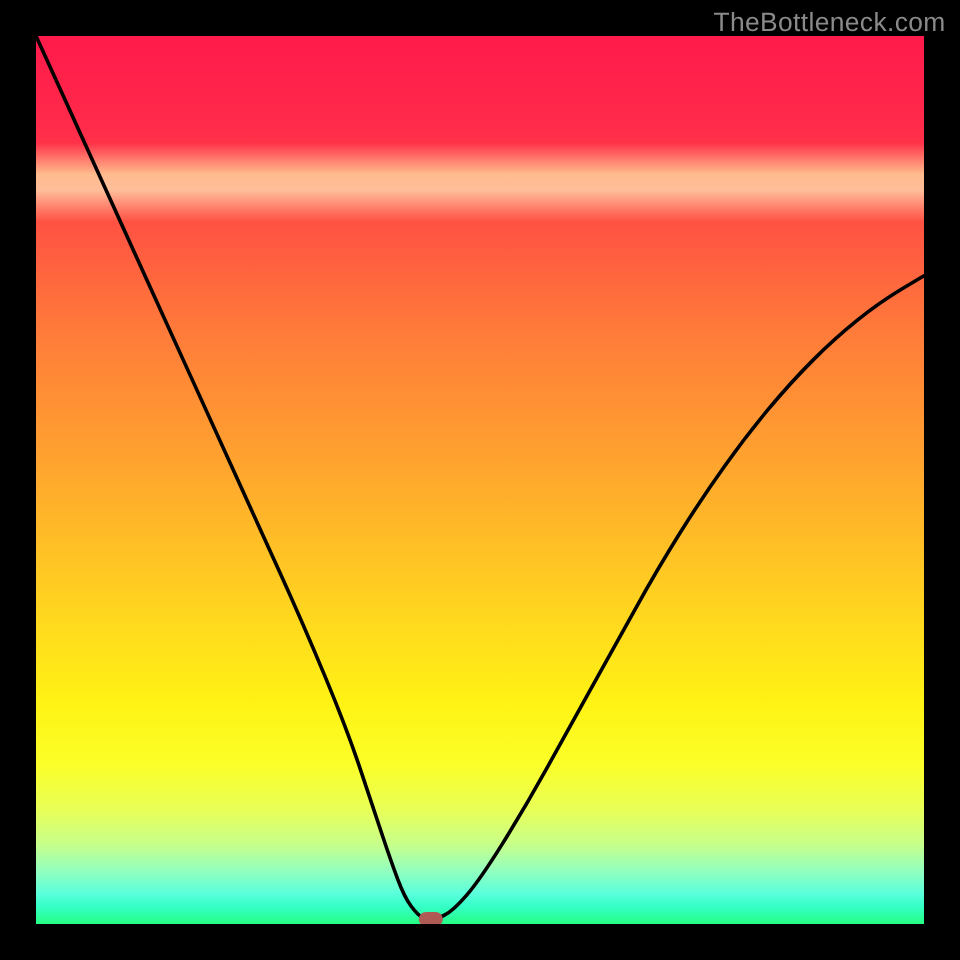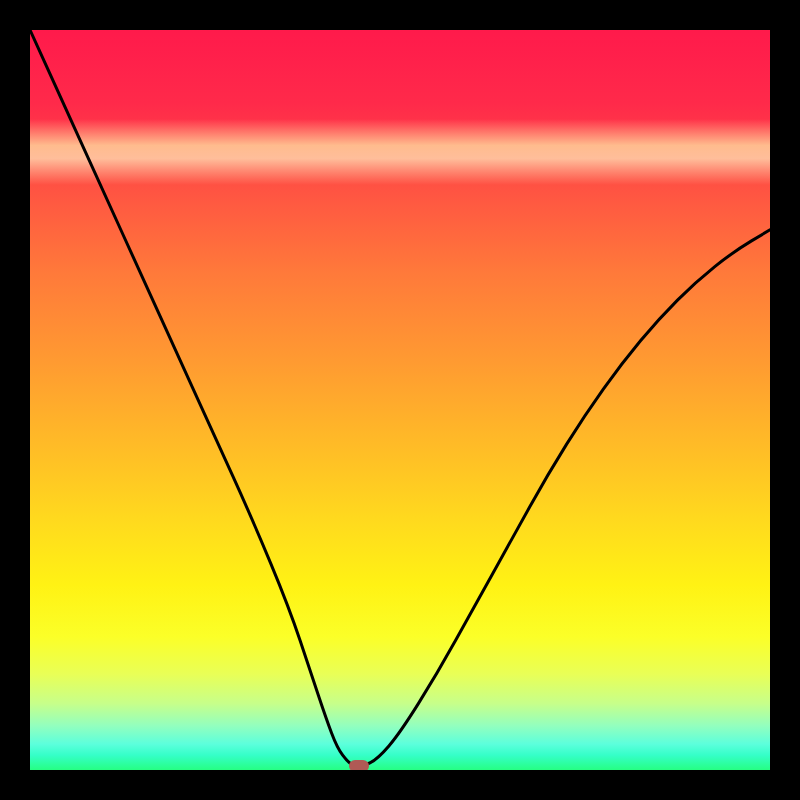--- a/index.html
+++ b/index.html
@@ -74,20 +74,21 @@
     font-size: 22px;
     color: #8a8a8a;
     letter-spacing: 0.3px;
     user-select: none;
   }
 </style>
 </head>
 <body>
 
 <div class="frame">
+  <div class="watermark">TheBottleneck.com</div>
   <div class="plot">
     <div class="gradient"></div>
     <div class="band-yellow" id="band" style="top: 88.8px; height: 66.6px;"></div>
     <svg class="curve" id="curve" viewBox="0 0 740 740" preserveAspectRatio="none">
       <path id="curve-path" d="M 0 0 Q 0 0 18.5 40.69999999999999 Q 37 81.39999999999998 55.5 122.09999999999997 Q 74 162.79999999999995 92.5 203.49999999999997 Q 111 244.2 129.5 284.9 Q 148 325.59999999999997 166.5 366.29999999999995 Q 185 407 203.5 447.7 Q 222 488.4 240.5 532.8 Q 259 577.2 270.1 610.5 Q 281.2 643.8 288.6 666 Q 296 688.2 301.54999999999995 703 Q 307.09999999999997 717.8 312.65 725.2 Q 318.2 732.6 321.9 734.45 Q 325.6 736.3 329.3 736.3 Q 333 736.3 340.4 732.5999999999999 Q 347.79999999999995 728.9 358.9 715.95 Q 370 703 388.5 673.4 Q 407.00000000000006 643.8 425.5 610.5 Q 444 577.2 462.5 543.9000000000001 Q 481 510.6 499.5 477.3 Q 518 444 536.5 414.4 Q 555 384.8 573.5 358.9 Q 592 332.99999999999994 610.5 310.79999999999995 Q 629 288.6 647.5 270.1 Q 666 251.59999999999997 684.5 236.79999999999998 Q 703 222 721.5 210.90000000000003 T 740 199.80000000000007" stroke="#000000" stroke-width="3" fill="none" stroke-linejoin="round" stroke-linecap="round"></path>
     </svg>
     <div class="dot" id="marker" style="left: 329.3px; top: 736.3px; background: rgb(176, 90, 85);"></div>
   </div>
 </div>
 

